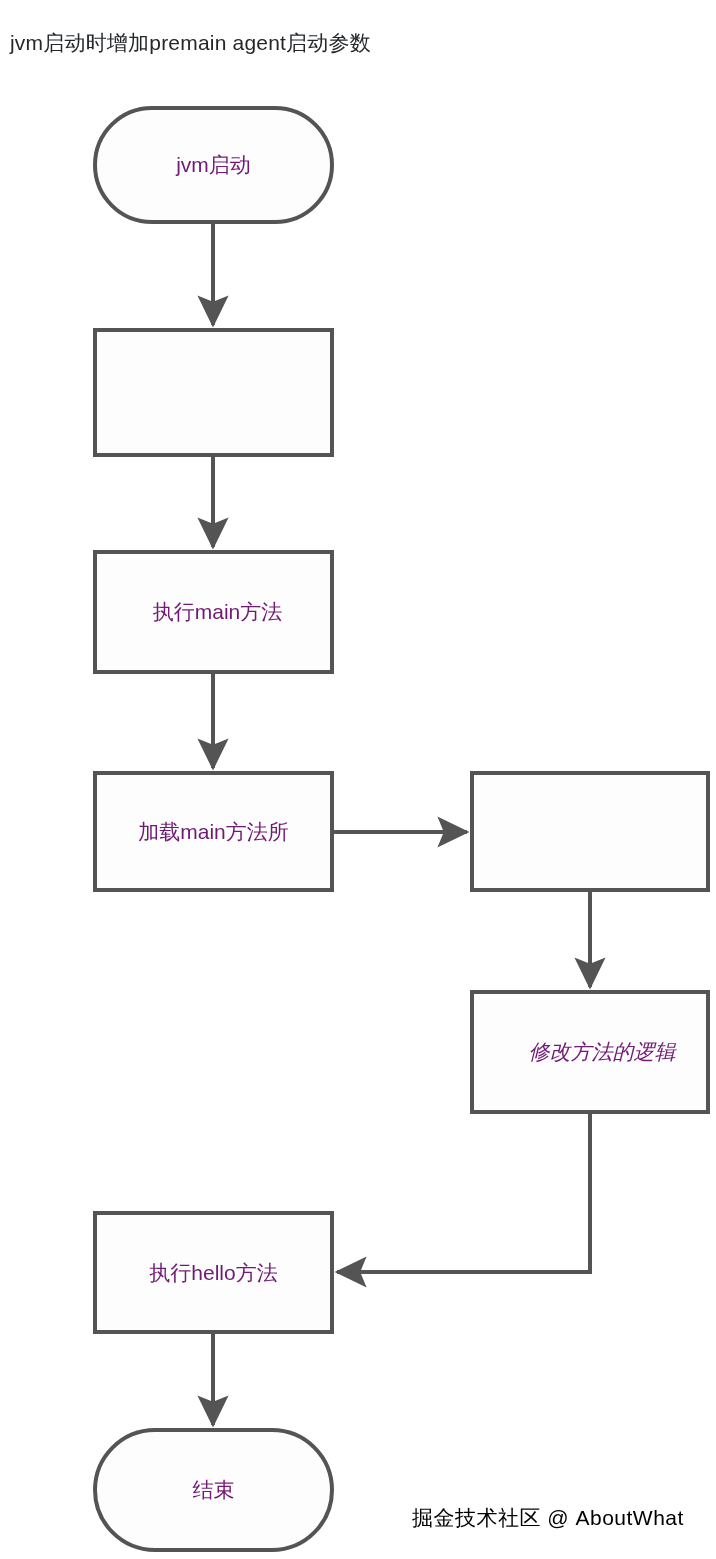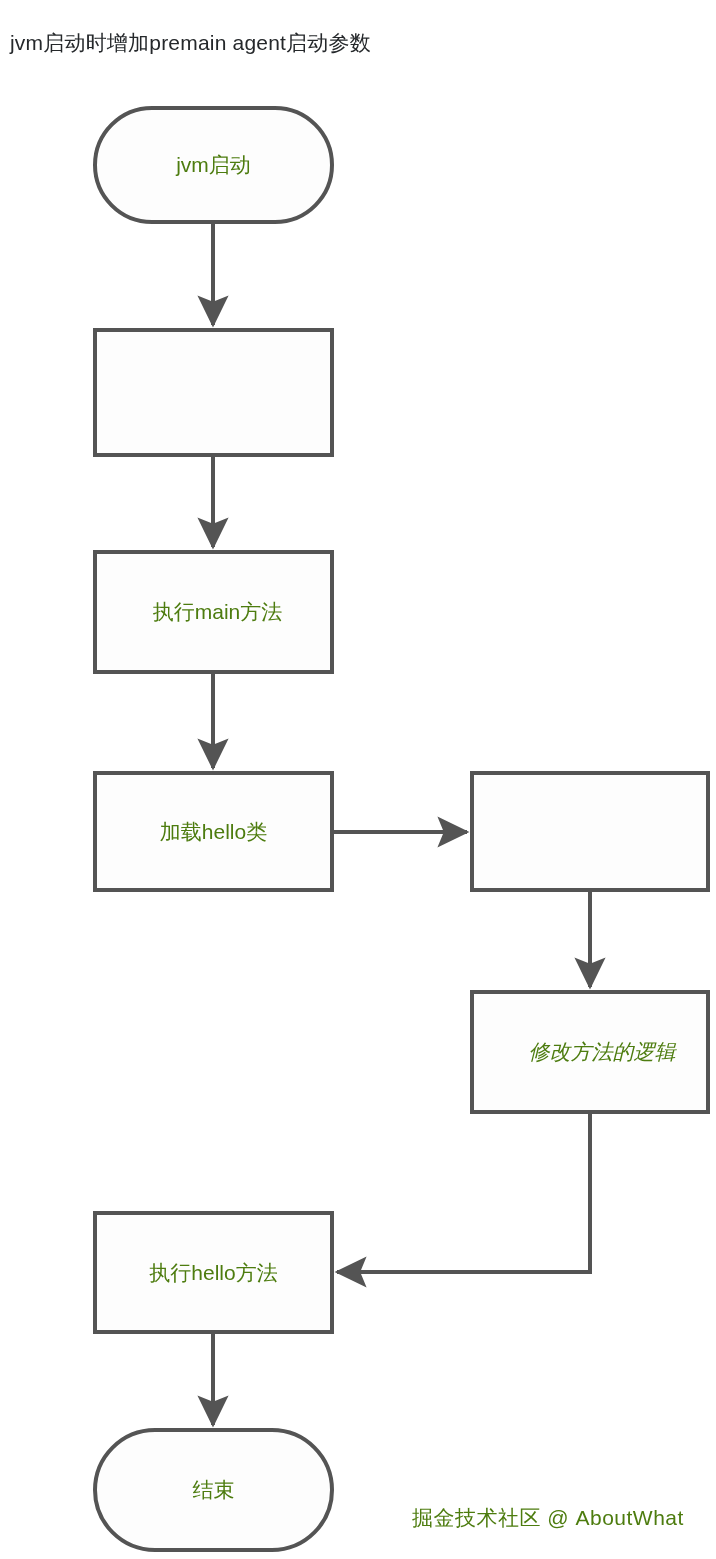--- a/index.html
+++ b/index.html
@@ -32,33 +32,33 @@
     position: absolute;
     left: 0;
     top: 0;
   }
   .node-label {
     position: absolute;
     display: flex;
     align-items: center;
     justify-content: center;
     text-align: center;
-    color: #4d7c0f;
+    color: #701a75;
     font-size: 21px;
     line-height: 34px;
     pointer-events: none;
     white-space: pre-line;
   }
   #watermark {
     position: absolute;
     left: 412px;
     top: 1505px;
     font-size: 21px;
     line-height: 26px;
-    color: #4d7c0f;
+    color: #000000;
     white-space: nowrap;
     letter-spacing: 0.5px;
   }
 </style>
 </head>
 <body>
 
 <div id="page">
 
   <div id="diagram-title">jvm启动时增加premain agent启动参数</div>
@@ -87,20 +87,20 @@
       <path d="M 213 672 L 213 768"></path>
       <path d="M 332 832 L 467 832"></path>
       <path d="M 590 890 L 590 987"></path>
       <path d="M 590 1112 L 590 1272 L 337 1272"></path>
       <path d="M 213 1332 L 213 1425"></path>
     </g>
   </svg>
 
   <div class="node-label" style="left:95px; top:108px; width:237px; height:114px;">jvm启动</div>
   <div class="node-label" style="left:99px; top:552px; width:237px; height:120px;">执行main方法</div>
-  <div class="node-label" style="left:95px; top:773px; width:237px; height:117px;">加载hello类</div>
+  <div class="node-label" style="left:95px; top:773px; width:237px; height:117px;">加载main方法所</div>
   <div class="node-label" style="left:484px; top:992px; width:236px; height:120px;font-style:italic;">修改方法的逻辑</div>
   <div class="node-label" style="left:95px; top:1213px; width:237px; height:119px;">执行hello方法</div>
   <div class="node-label" style="left:95px; top:1430px; width:237px; height:120px;">结束</div>
 
   <div id="watermark">掘金技术社区 @ AboutWhat</div>
 
 </div>
 
 </body></html>

